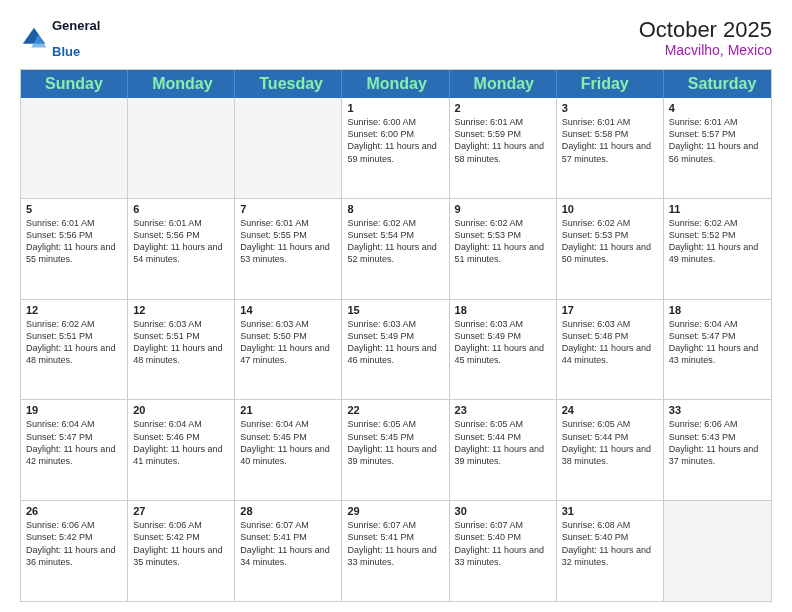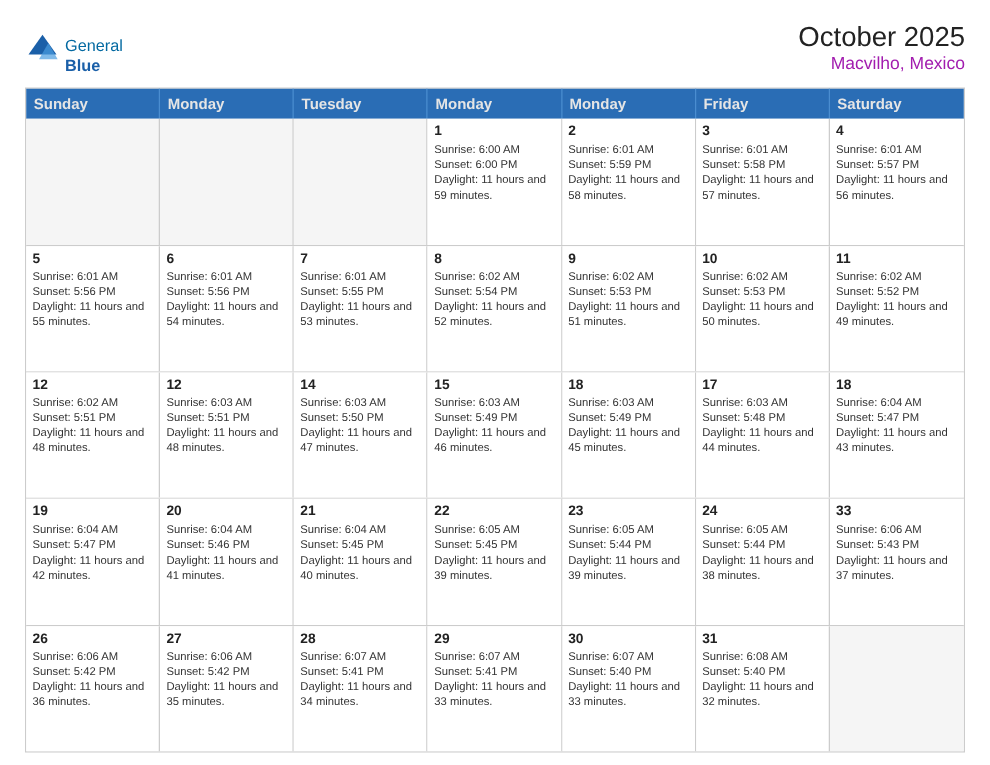--- a/index.html
+++ b/index.html
@@ -50,25 +50,26 @@
       display: flex;
       flex-direction: column;
       border: 1px solid #ccc;
     }
     .cal-header {
       display: grid;
       grid-template-columns: repeat(7, 1fr);
       background: #2a6db5;
     }
     .cal-header-cell {
-      color: #e5e5e5;
-      font-size: 12px;
+      color: #86efac;
+      font-size: 16px;
       font-weight: bold;
       padding: 5px 6px;
       border-right: 1px solid #4a8dd0;
+      margin-left: 18px;
     }
     .cal-header-cell:last-child { border-right: none; }
     .cal-body {
       flex: 1;
       display: flex;
       flex-direction: column;
     }
     .cal-week {
       display: grid;
       grid-template-columns: repeat(7, 1fr);
@@ -104,22 +105,22 @@
 
 <div class="page">
   <div class="header">
     <div class="logo">
 
       <svg class="logo-icon" viewBox="0 0 30 30">
         <polygon points="15,3 27,20 3,20" fill="#1a5fa8"></polygon>
         <polygon points="20,10 28,24 12,24" fill="#4a9de0" opacity="0.7"></polygon>
       </svg>
       <div>
-        <div style="font-size:13px;font-weight:normal;color:#0369a1;line-height:1.2;margin-top:11px;">General</div>
-        <div style="font-size:13px;font-weight:bold;color:#1a5fa8;line-height:1.2;">Blue</div>
+        <div style="font-size:13px;font-weight:bold;color:#0f172a;line-height:1.2;">General</div>
+        <div style="font-size:13px;font-weight:bold;color:#1a5fa8;line-height:1.2;margin-top:10px;">Blue</div>
       </div>
     </div>
     <div class="title-block">
       <div class="month-title">October 2025</div>
       <div class="location">Macvilho, Mexico</div>
     </div>
   </div>
 
   <div class="calendar">
     <div class="cal-header">

